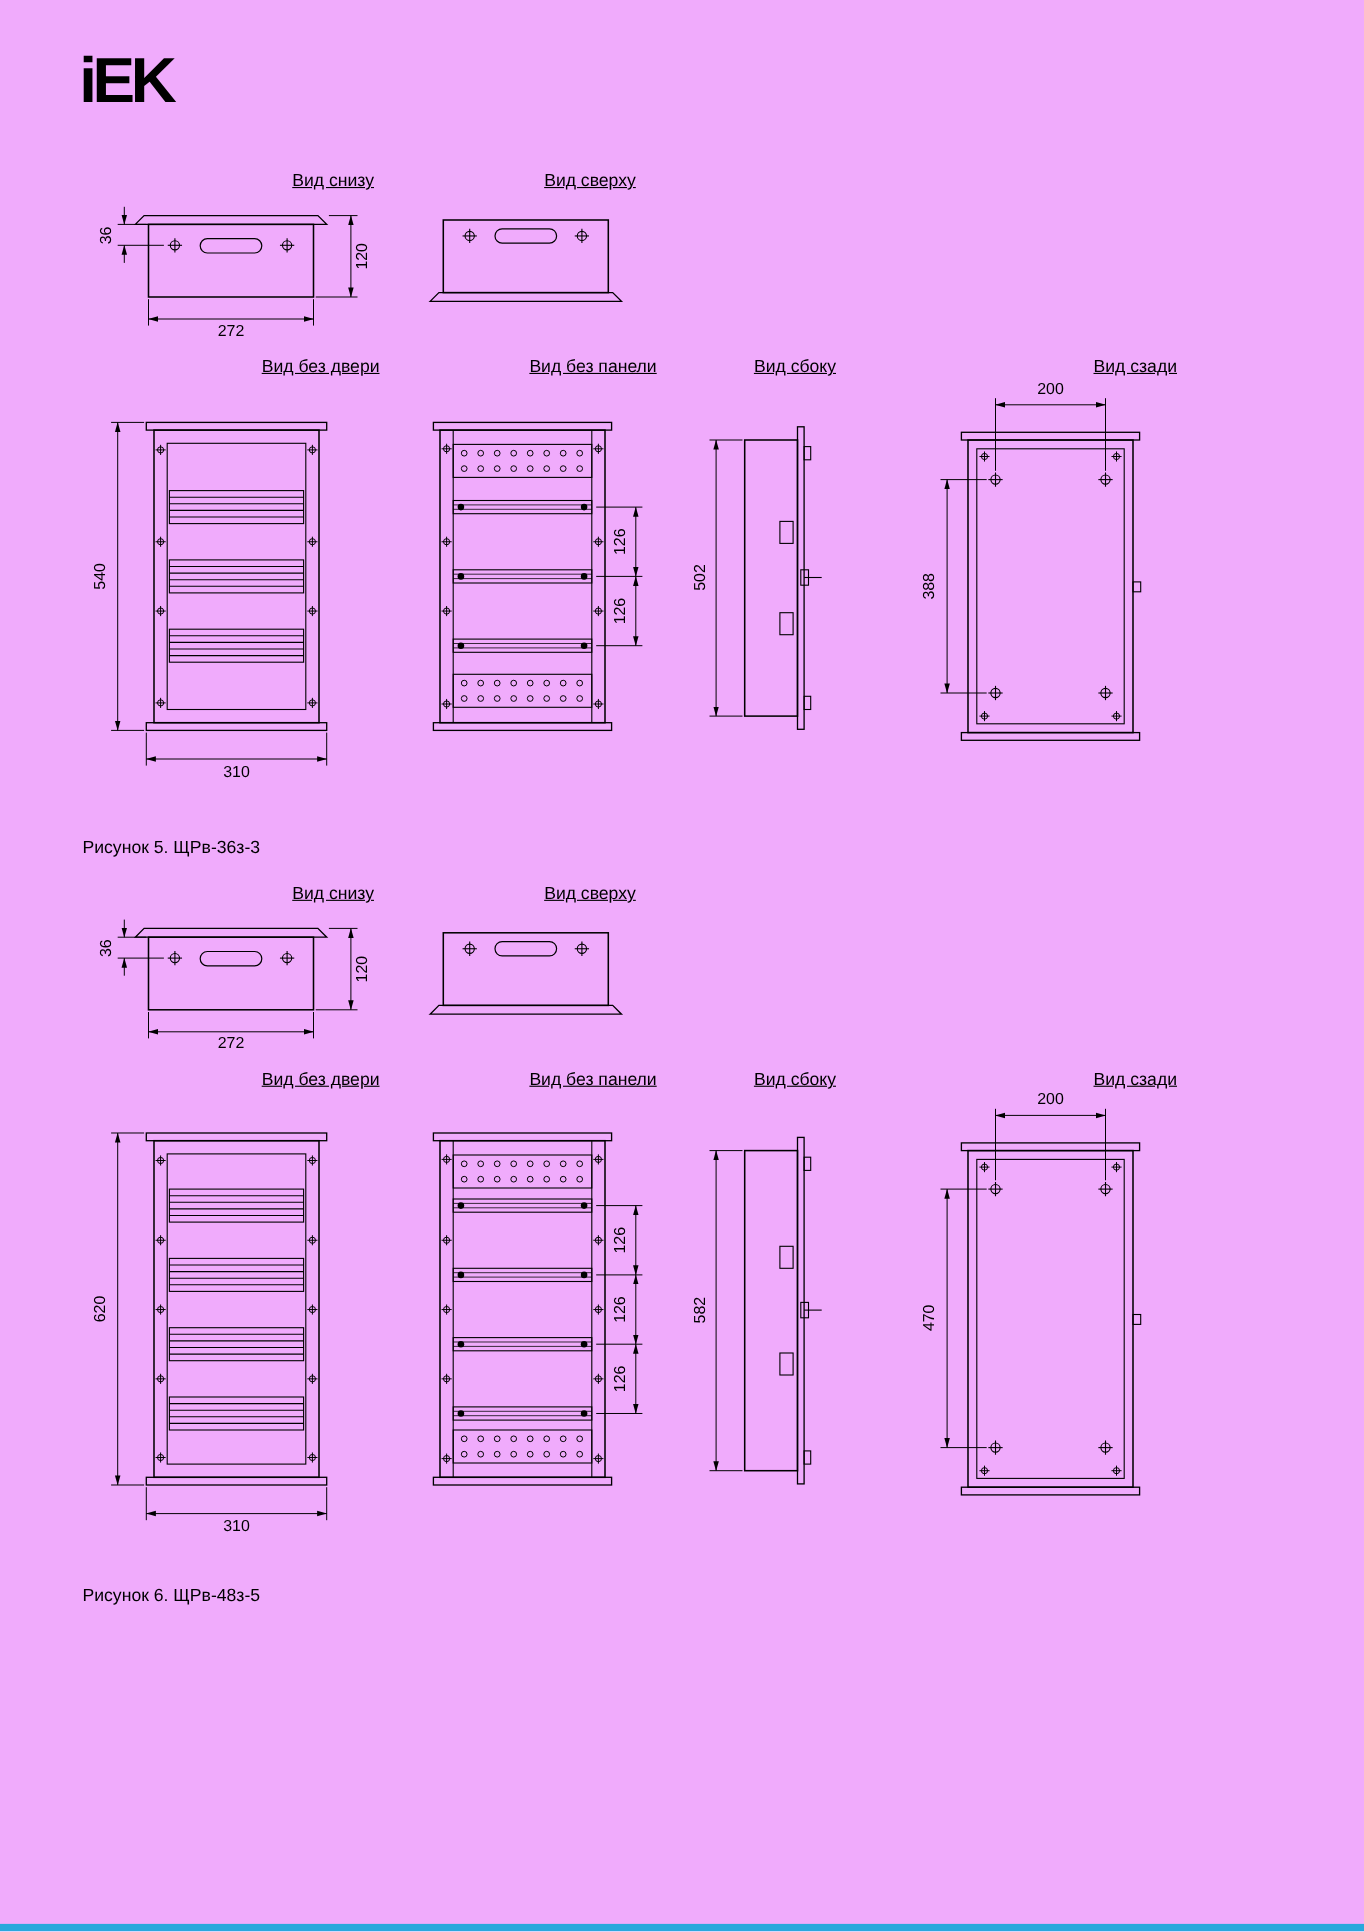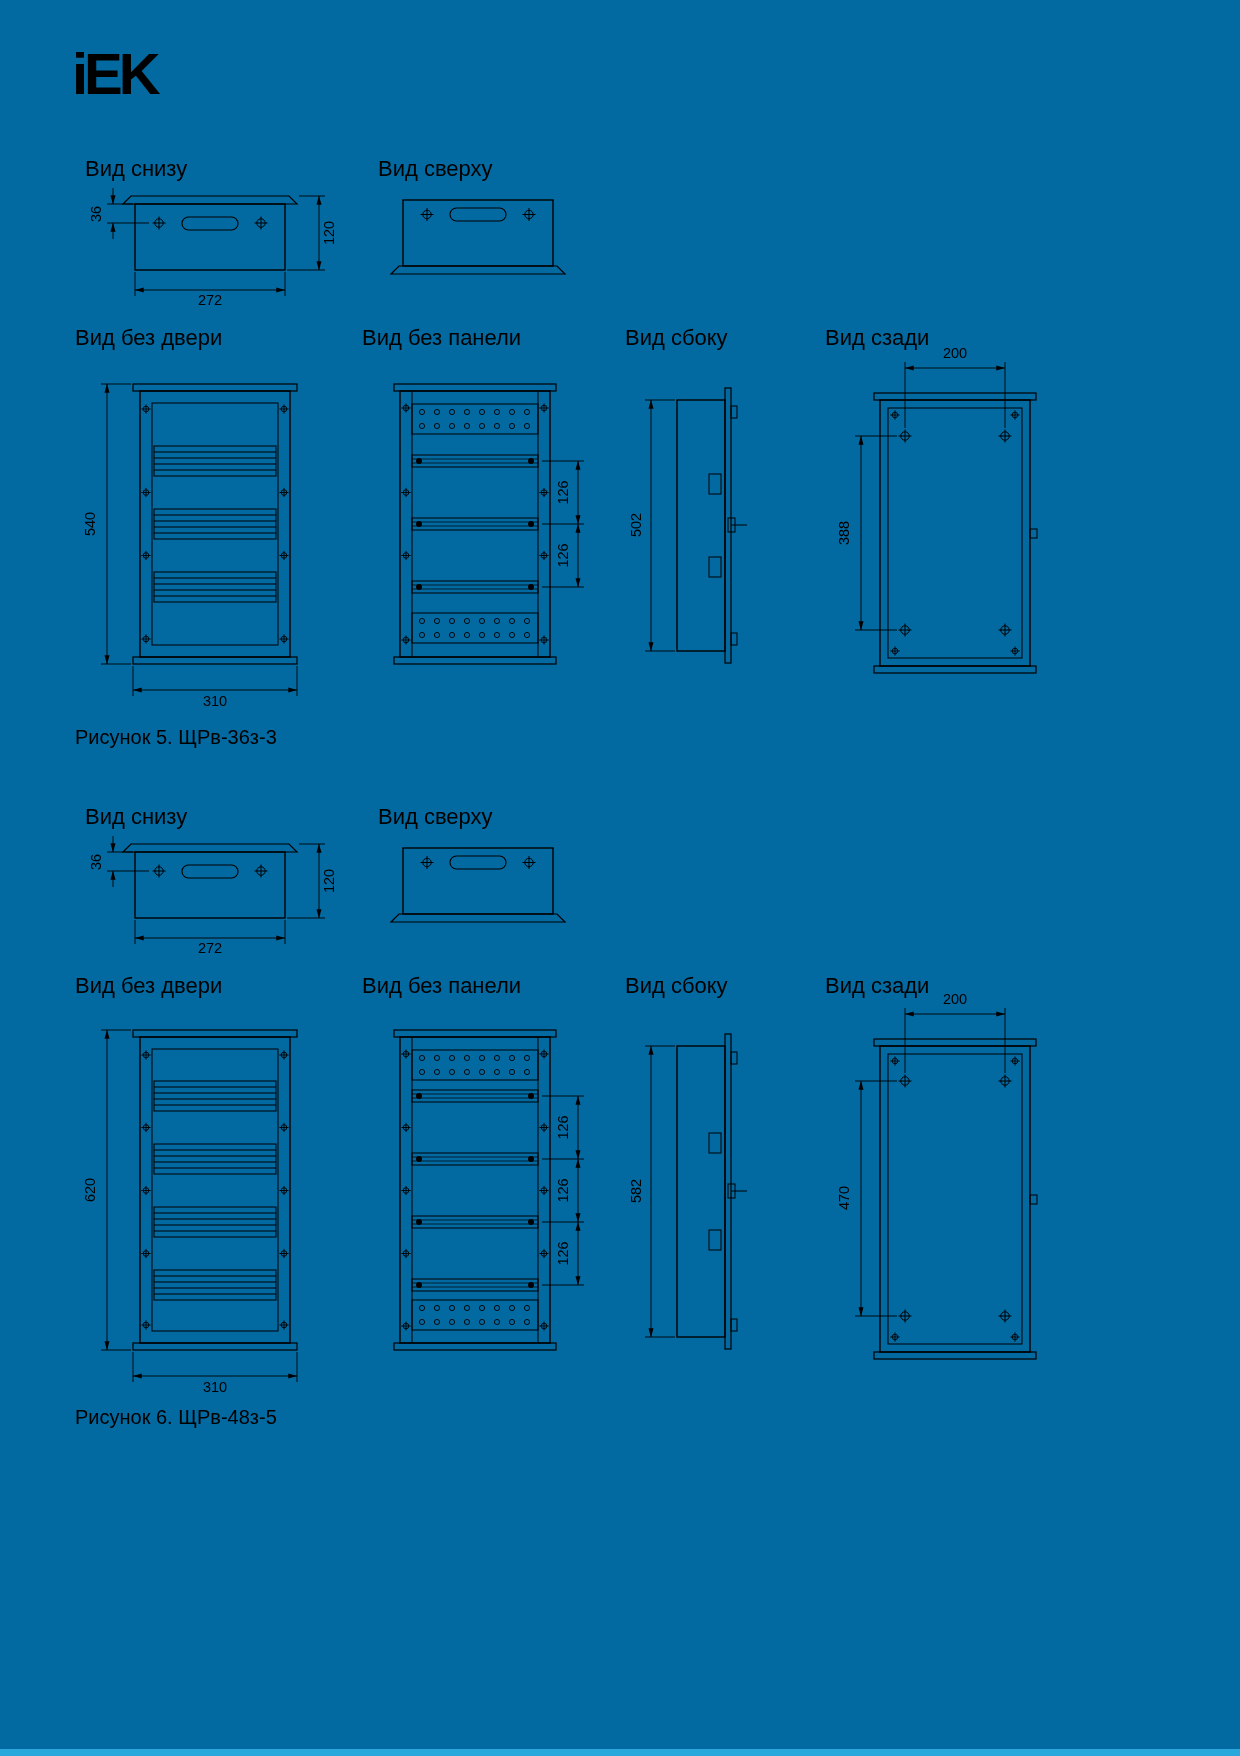--- a/index.html
+++ b/index.html
@@ -1,22 +1,22 @@
 <!DOCTYPE html>
 <html><head>
 <meta charset="utf-8">
 <style>
   * { margin:0; padding:0; box-sizing:border-box; }
   html,body { background:#fff; }
   body { font-family:"Liberation Sans", sans-serif; color:#000; }
-  .page { position:relative; width:1240px; height:1756px; background:#0369a1; overflow:hidden; }
+  .page { position:relative; width:1240px; height:1756px; background:#f0abfc; overflow:hidden; }
   .abs { position:absolute; }
   .logo { font-size:58px; font-weight:900; letter-spacing:-4px; color:#000; font-family:"Liberation Sans", sans-serif; }
-  .vtitle { font-size:22px; text-align:left; white-space:nowrap; }
-  .caption { font-size:20px; white-space:nowrap; }
+  .vtitle { font-size:16px; text-align:right; white-space:nowrap;text-decoration:underline; }
+  .caption { font-size:16px; white-space:nowrap;margin-top:36px; }
   svg { display:block; overflow:visible; }
   svg text { font-family:"Liberation Sans", sans-serif; font-size:14.5px; fill:#000; }
   .dl line { stroke:#000; stroke-width:0.9; fill:none; }
   .brandbar { position:absolute; left:0; top:1749px; width:1240px; height:7px; background:#29a8dc; }
 </style>
 </head>
 <body>
 
 <div class="page">
 

